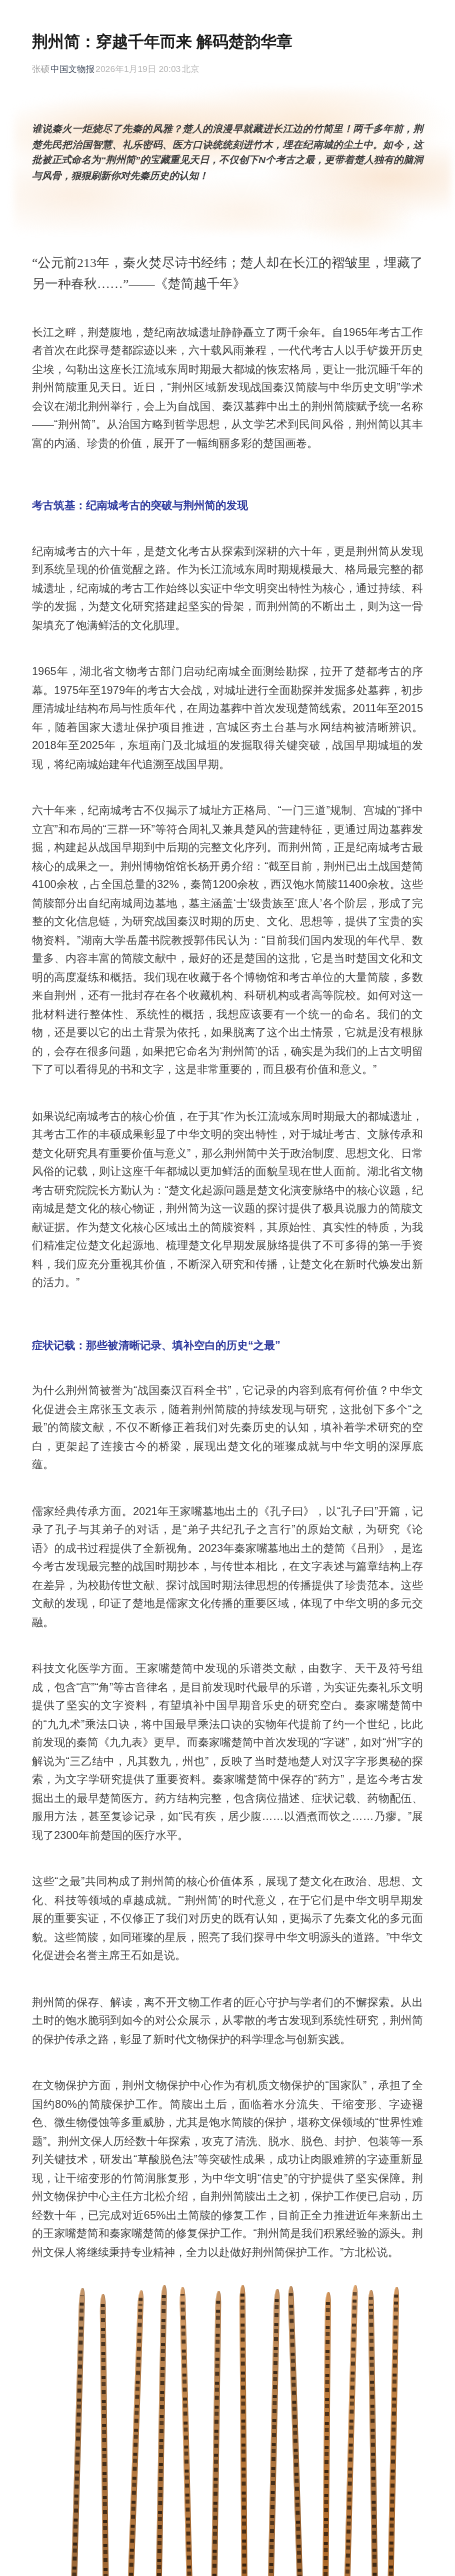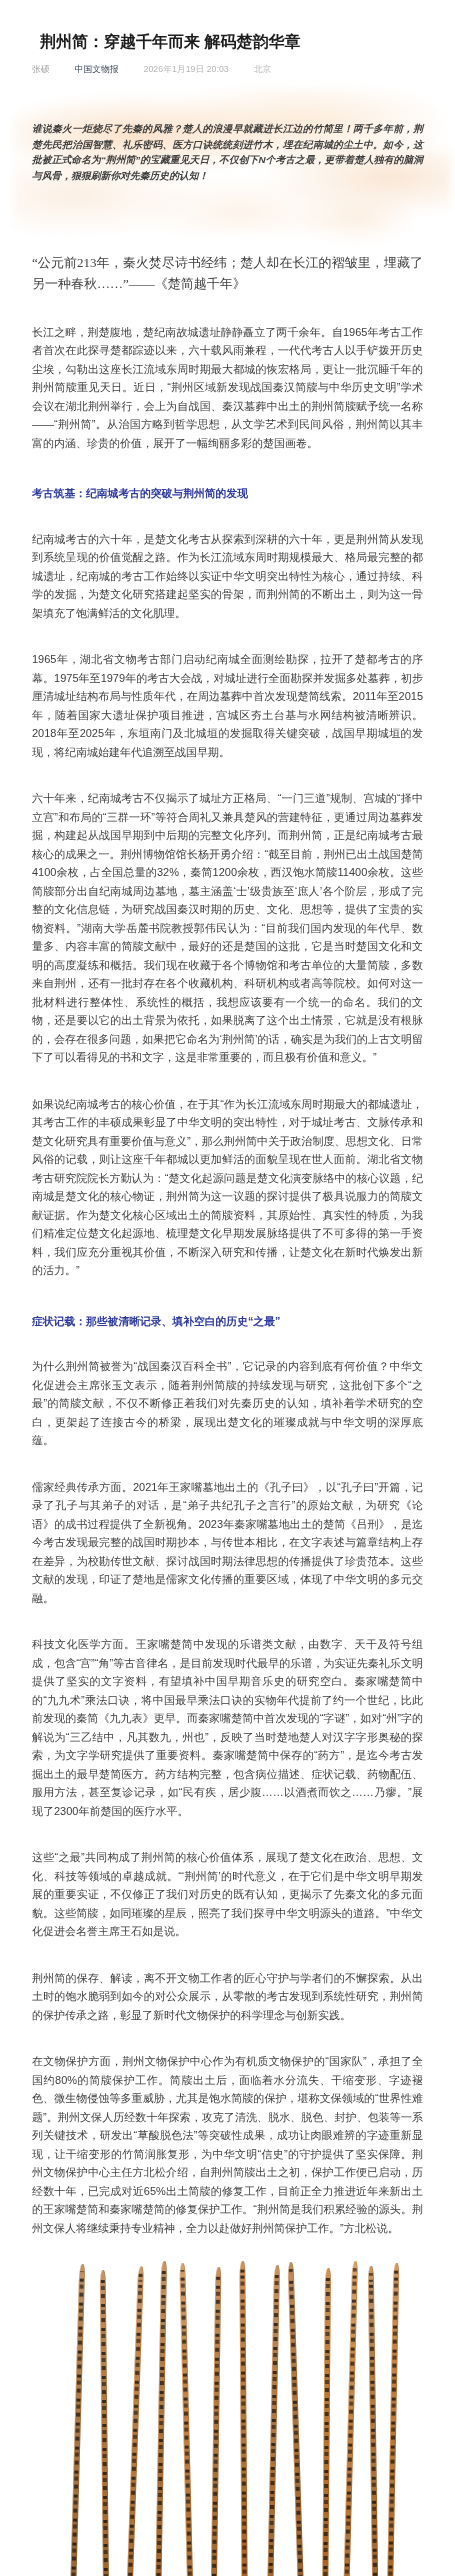--- a/index.html
+++ b/index.html
@@ -9,23 +9,23 @@
     font-family:"Liberation Sans","DejaVu Sans",sans-serif;
     color:#3b3b3b;
     -webkit-font-smoothing:antialiased;
   }
   .page{position:relative;width:455px;overflow:hidden;padding-bottom:14.4px;}
   .content{position:relative;margin:0 32px;}
 
   
   .title{
     padding-top:20.6px;
-    font-size:16px;line-height:1.4;font-weight:bold;color:#1d1d1d;margin-left:8px;
+    font-size:16px;line-height:1.4;font-weight:bold;color:#1d1d1d;
   }
-  .meta{margin-top:10.3px;font-size:8.8px;color:#b2b2b2;display:flex;align-items:baseline;gap:25px;}
+  .meta{margin-top:10.3px;font-size:8.8px;color:#b2b2b2;display:flex;align-items:baseline;gap:1px;}
   .meta .author{color:#9d9d9d;}
   .meta .account{color:#3c4658;cursor:pointer;}
   .meta .datetime,.meta .location{color:#b6b6b6;}
 
   
   .hero{position:relative;margin-top:45px;font-style:italic;}
   .hero-blob{
     position:absolute;left:-18px;right:-28px;top:-32px;bottom:-49px;
     background:
       radial-gradient(52% 42% at 28% 32%, rgba(250,224,198,.95), rgba(250,224,198,0) 70%),
@@ -48,21 +48,21 @@
   }
   .quote{
     position:relative;
     margin-top:70px;
     font-family:Liberation Serif, serif;
     font-size:13px;line-height:20.6px;color:#404040;text-align:justify;
   }
 
   
   .para{margin-top:28px;font-size:11px;line-height:18.5px;text-align:justify;color:#3c3c3c;}
-  .h2{margin-top:34px;font-size:10.8px;line-height:15.5px;font-weight:bold;color:#2e3a9d;}
+  .h2{margin-top:46px;font-size:10.8px;line-height:15.5px;font-weight:bold;color:#2e3a9d;}
 
   
   .fig1{position:relative;width:332px;height:490px;margin:24px auto 0;}
   .slip{
     position:absolute;top:0;width:6.2px;height:464px;
     background:linear-gradient(180deg,#c79464 0%,#b77f48 22%,#a86d36 55%,#96602e 80%,#875424 100%);
     border-radius:3.6px 2.6px 3.1px 4.1px / 21.6px 15.5px 19.6px 23px;
     box-shadow:inset 0.5px 0 0 rgba(255,235,210,.5), inset -0.5px 0 0 rgba(60,30,10,.25);
   }
   .slip::after{

